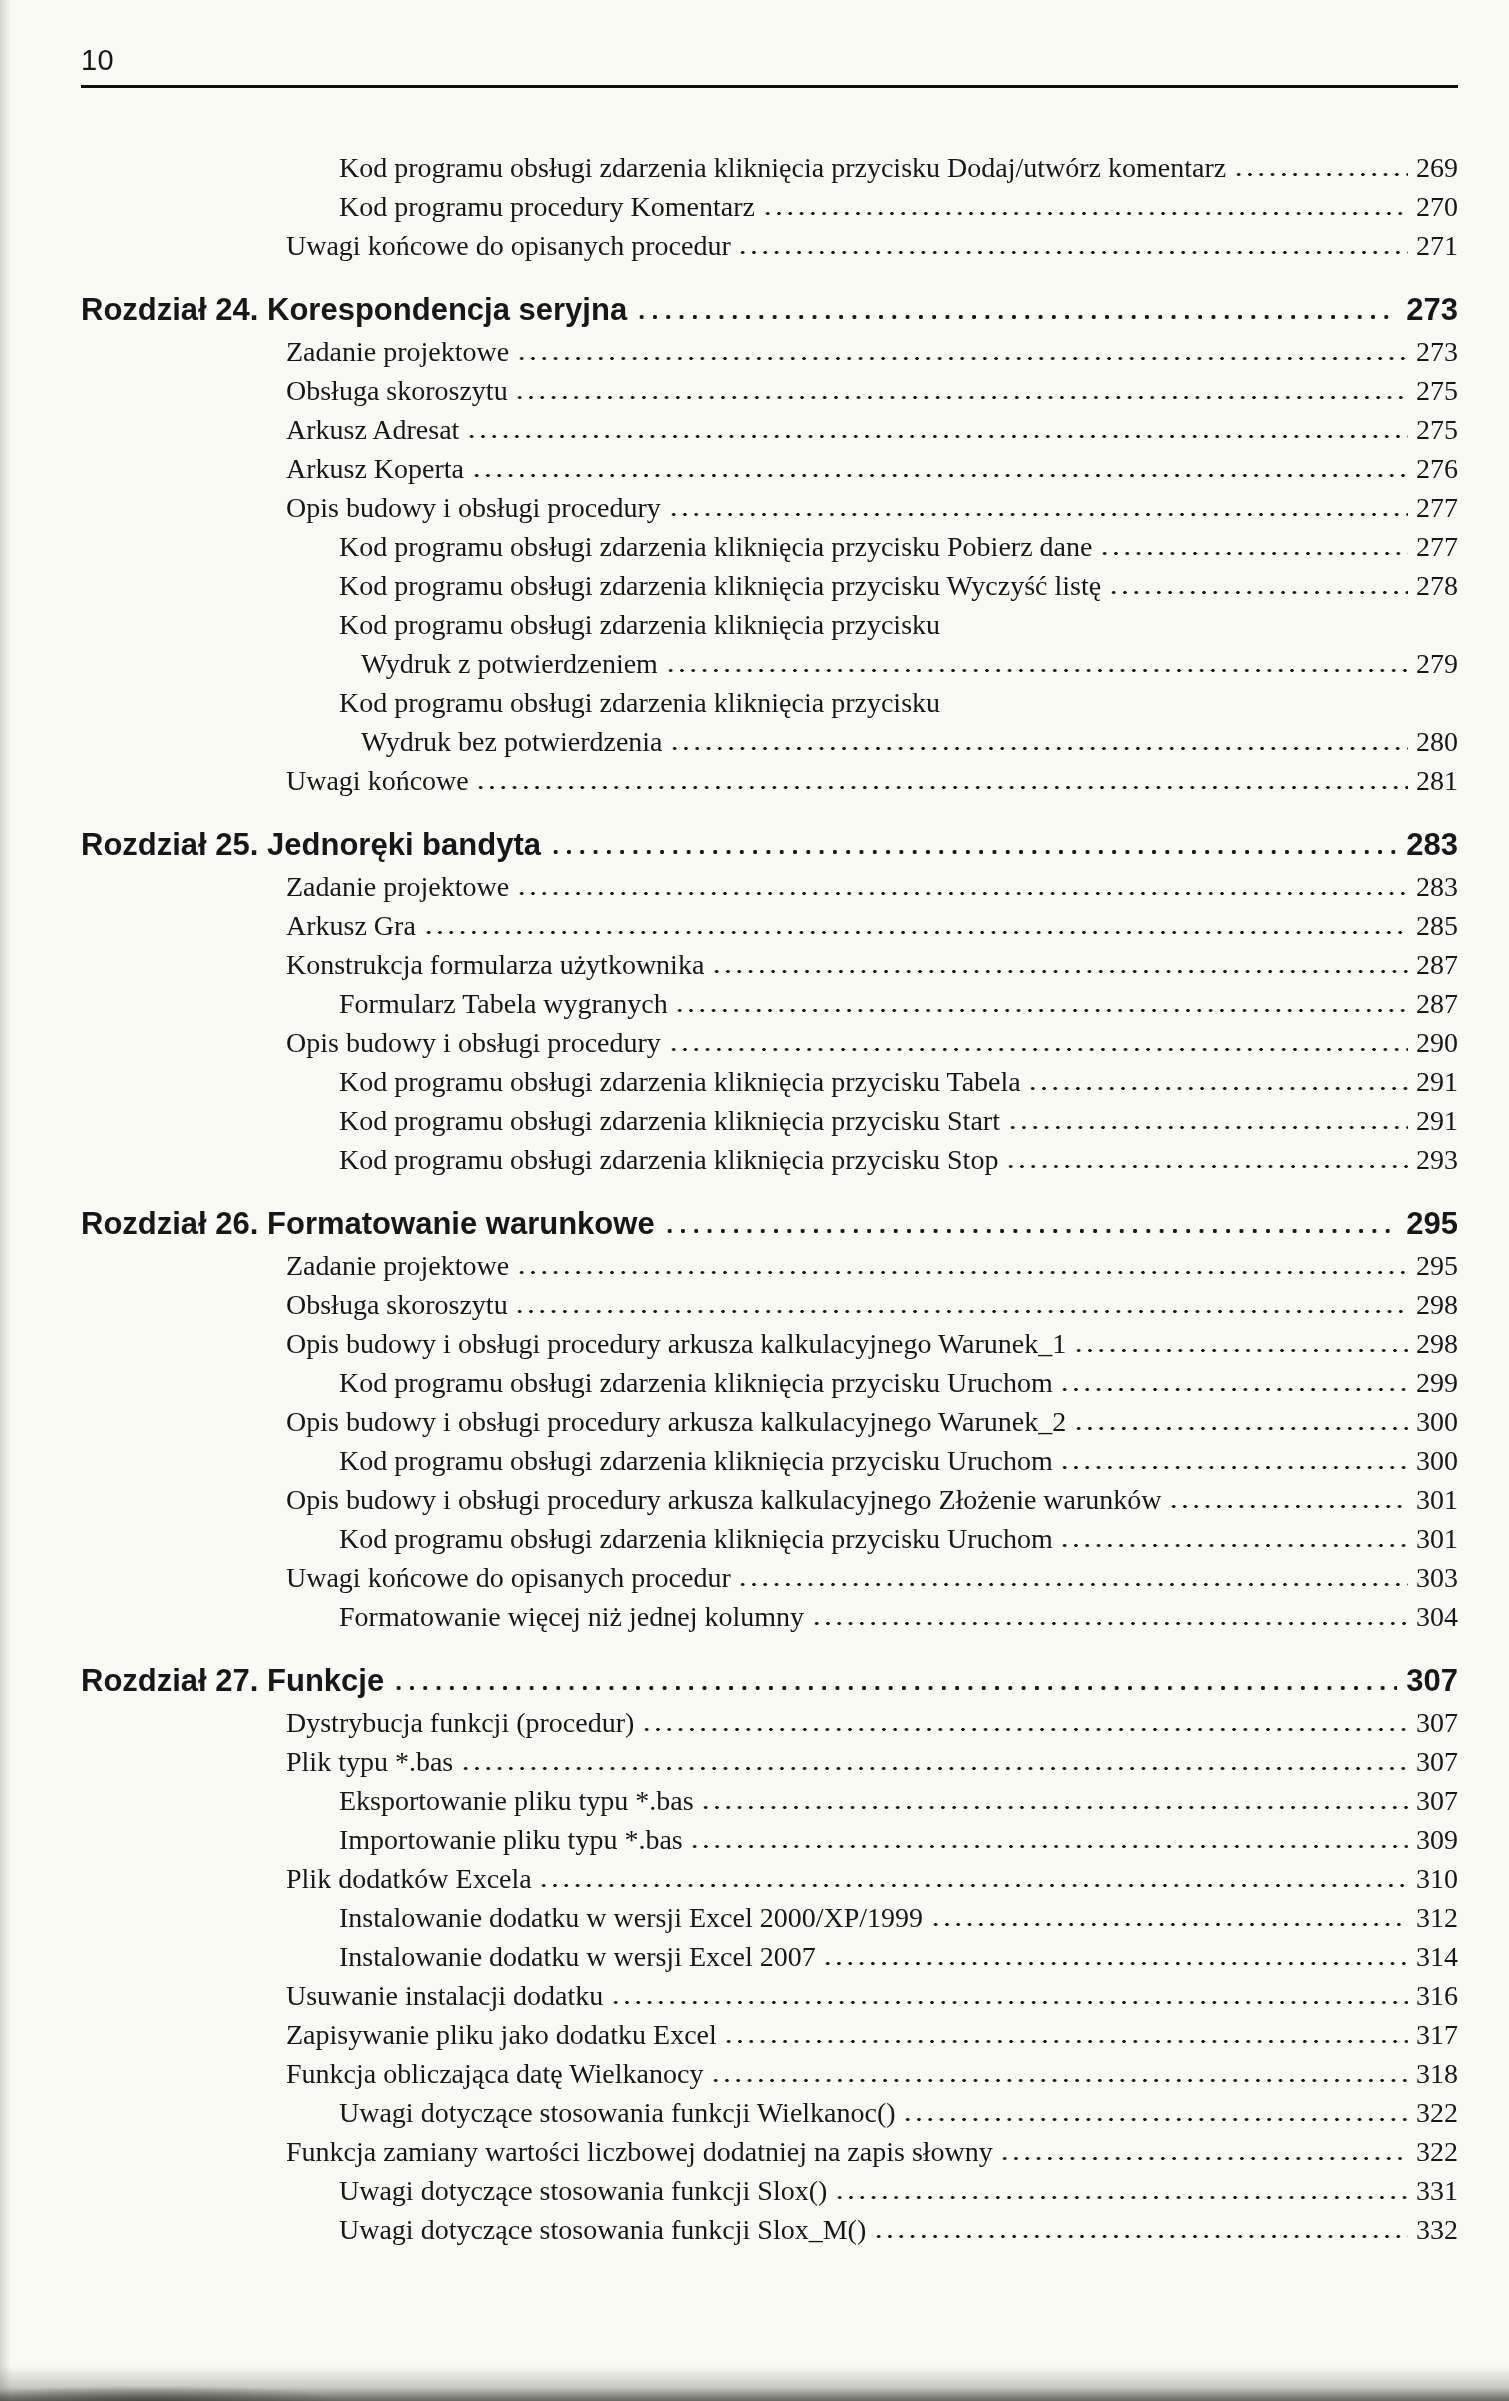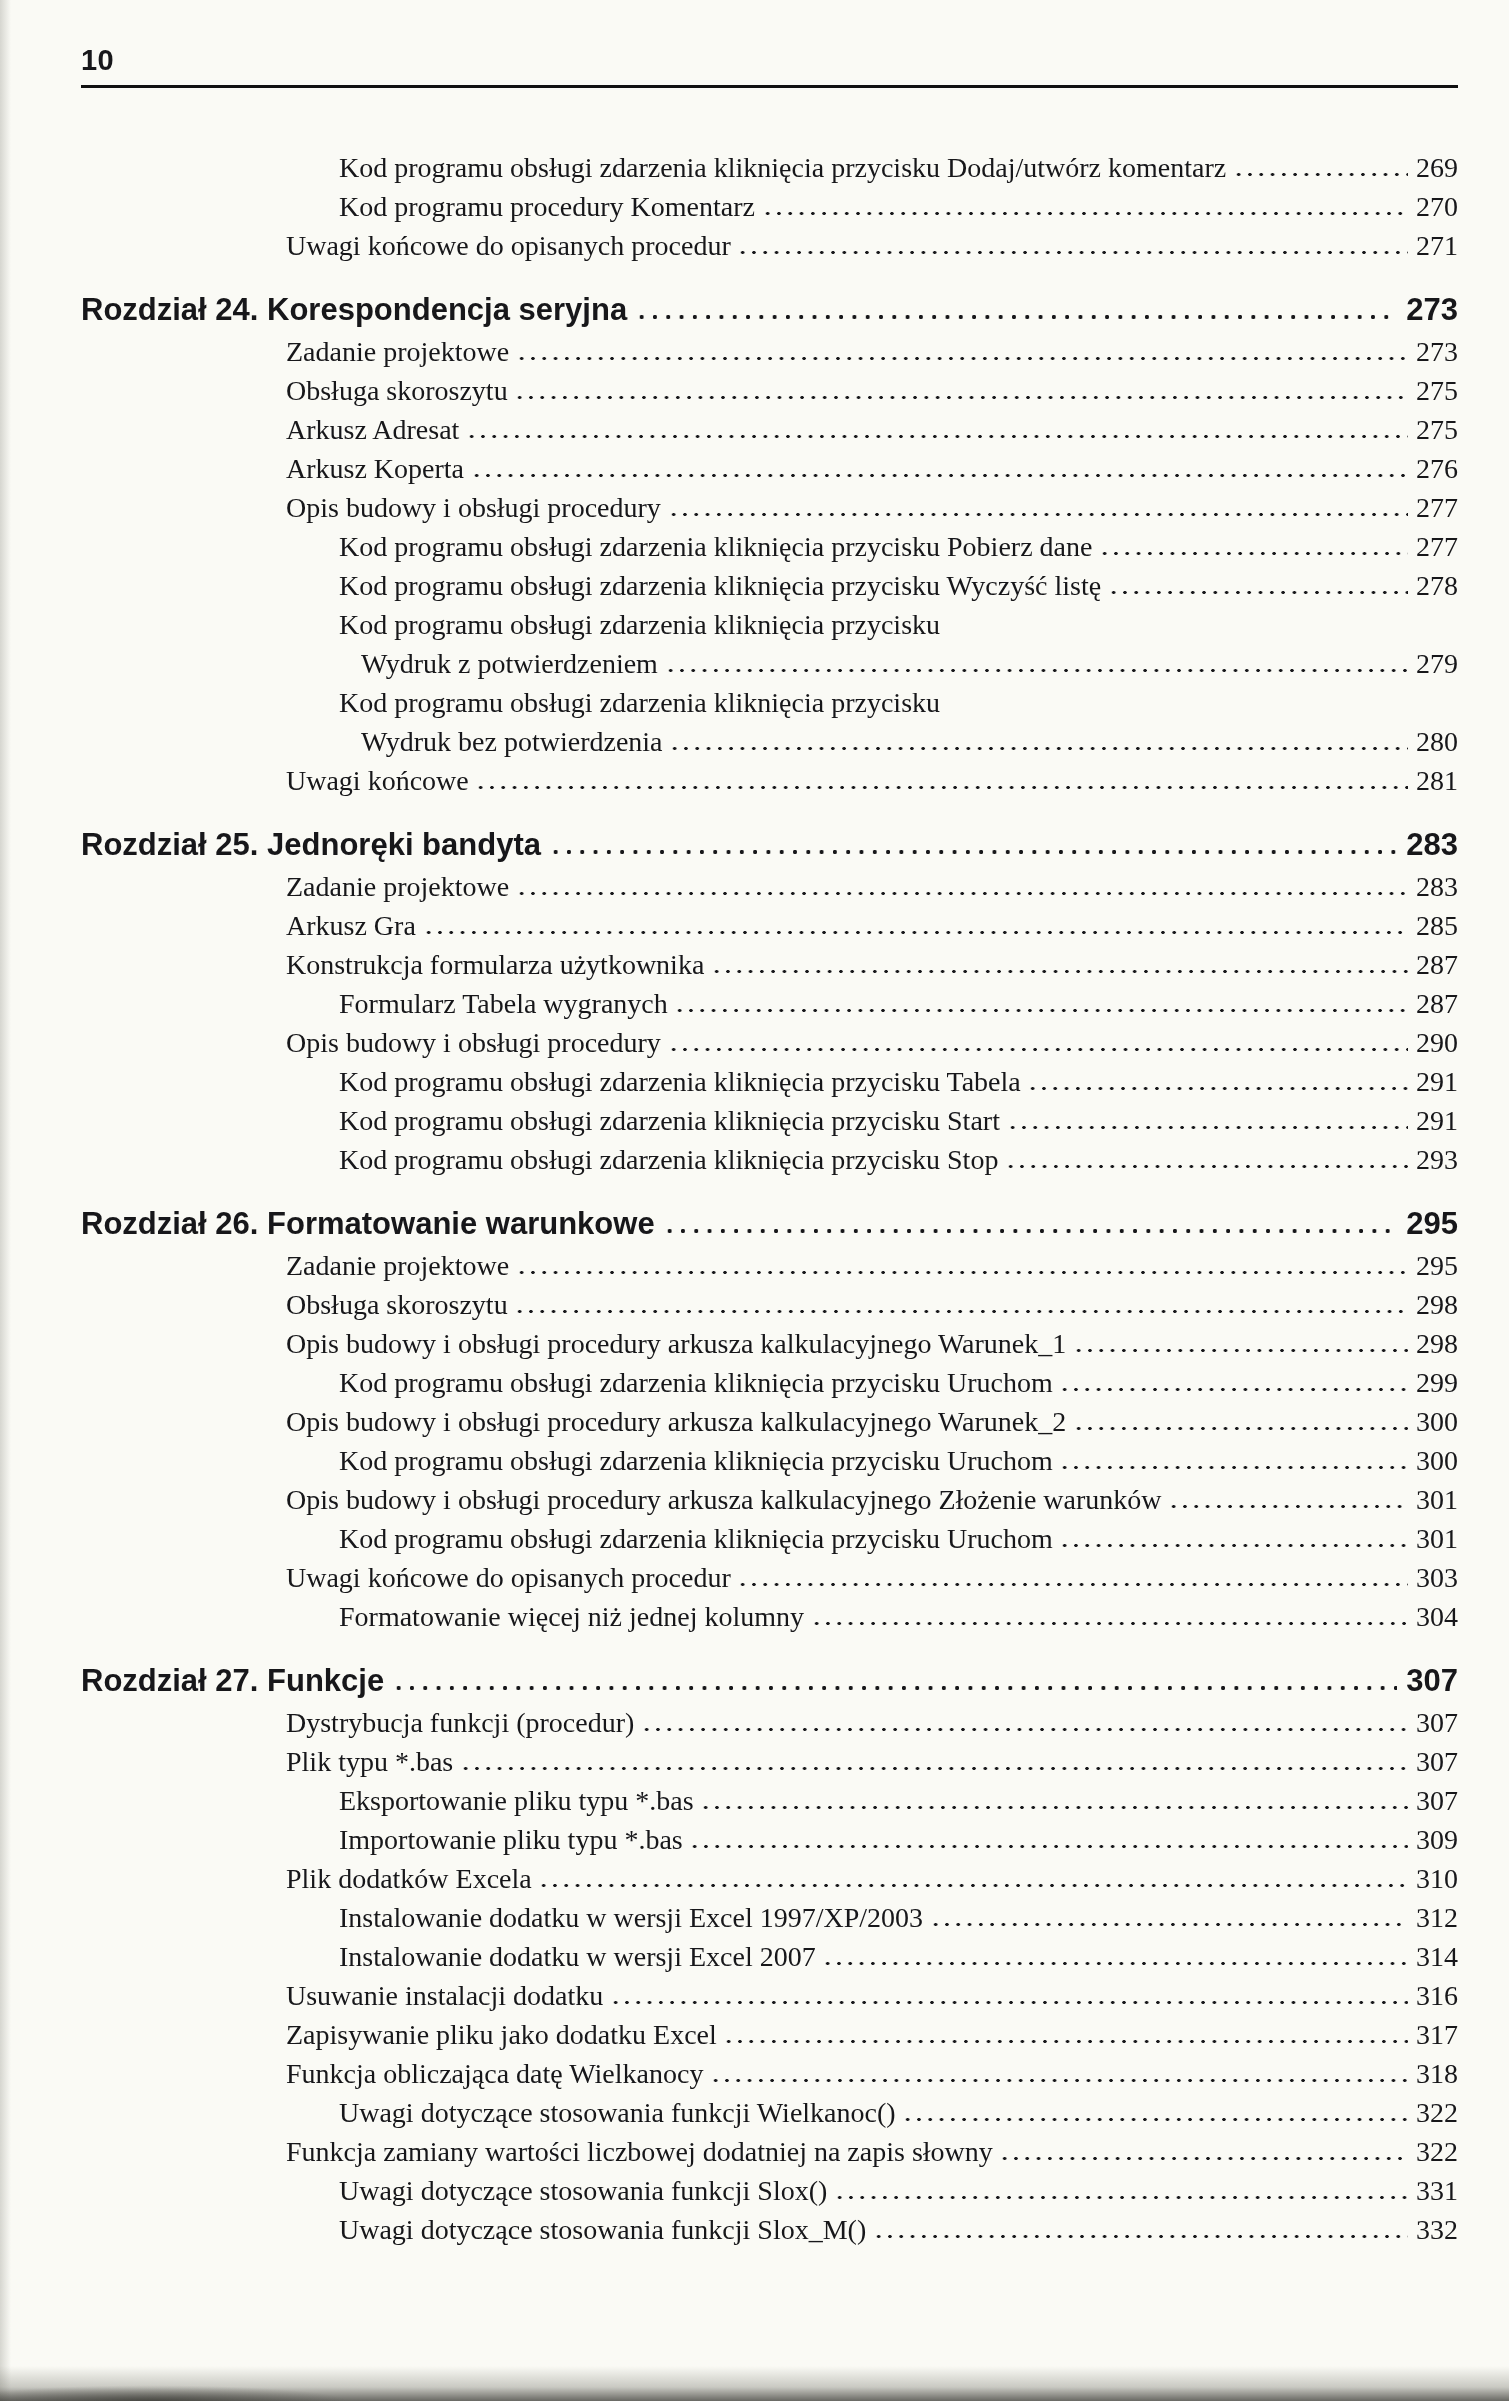--- a/index.html
+++ b/index.html
@@ -18,21 +18,21 @@
     overflow:hidden;
   }
   .content{
     padding:44px 51px 0 81px;
   }
   .page-header{
     display:flex;
     justify-content:space-between;
     align-items:baseline;
     font-family:"Liberation Sans","DejaVu Sans",sans-serif;
-    font-weight:bold;
+    font-weight:normal;
     font-size:29px;
     letter-spacing:0.3px;
   }
   .header-rule{
     margin-top:8px;
     height:3.3px;
     background:var(--rule);
   }
   .toc{
     margin-top:60px;
@@ -293,21 +293,21 @@
           <span class="toc-title">Importowanie pliku typu *.bas</span>
           <span class="toc-dots"></span>
           <span class="toc-page">309</span>
         </div>
         <div class="toc-row lvl1">
           <span class="toc-title">Plik dodatków Excela</span>
           <span class="toc-dots"></span>
           <span class="toc-page">310</span>
         </div>
         <div class="toc-row lvl2">
-          <span class="toc-title">Instalowanie dodatku w wersji Excel 1997/XP/2003</span>
+          <span class="toc-title">Instalowanie dodatku w wersji Excel 2000/XP/1999</span>
           <span class="toc-dots"></span>
           <span class="toc-page">312</span>
         </div>
         <div class="toc-row lvl2">
           <span class="toc-title">Instalowanie dodatku w wersji Excel 2007</span>
           <span class="toc-dots"></span>
           <span class="toc-page">314</span>
         </div>
         <div class="toc-row lvl1">
           <span class="toc-title">Usuwanie instalacji dodatku</span>

